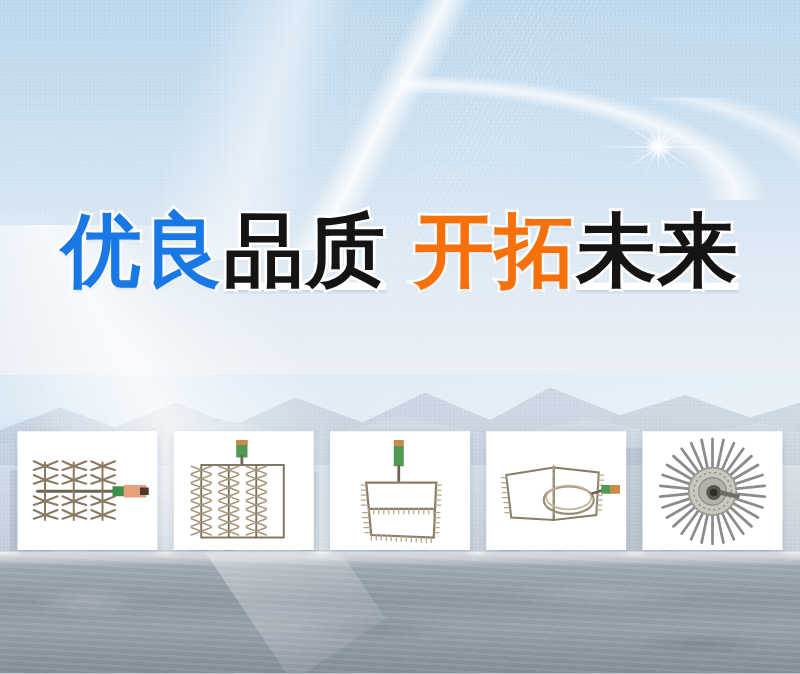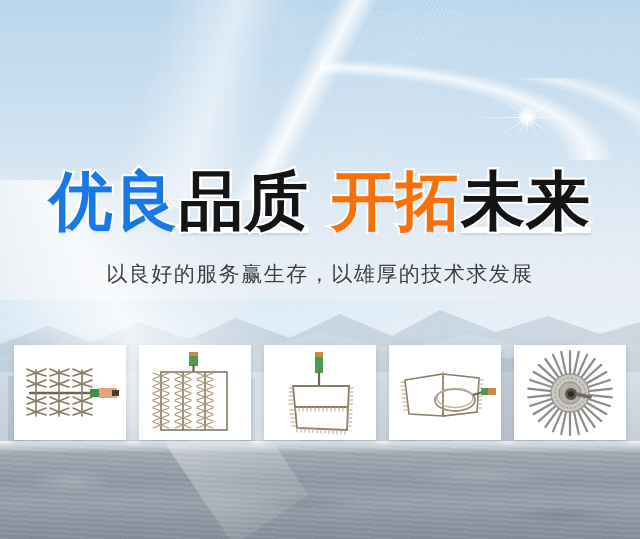--- a/index.html
+++ b/index.html
@@ -204,21 +204,20 @@
     <i style="left:-20px;top:-0.5px;width:40px;height:1px;transform:rotate(16deg);"></i>
     <i style="left:-20px;top:-0.5px;width:40px;height:1px;transform:rotate(-16deg);"></i>
   </div>
 
   <div class="halftone"></div>
 
   <div class="headline">
     <span class="h-blue">优良</span><span class="h-dark">品质</span><span class="h-gap"> </span><span class="h-orange">开拓</span><span class="h-dark">未来</span>
   </div>
 
-  <div class="subtitle">以良好的服务赢生存，以雄厚的技术求发展</div>
 
   <div class="floor">
     <div class="floor-mottle"></div>
     <div class="floor-streak"></div>
     <div class="floor-shine"></div>
   </div>
 
   <div class="cards">
 
     <div class="card" style="left:14px;">

